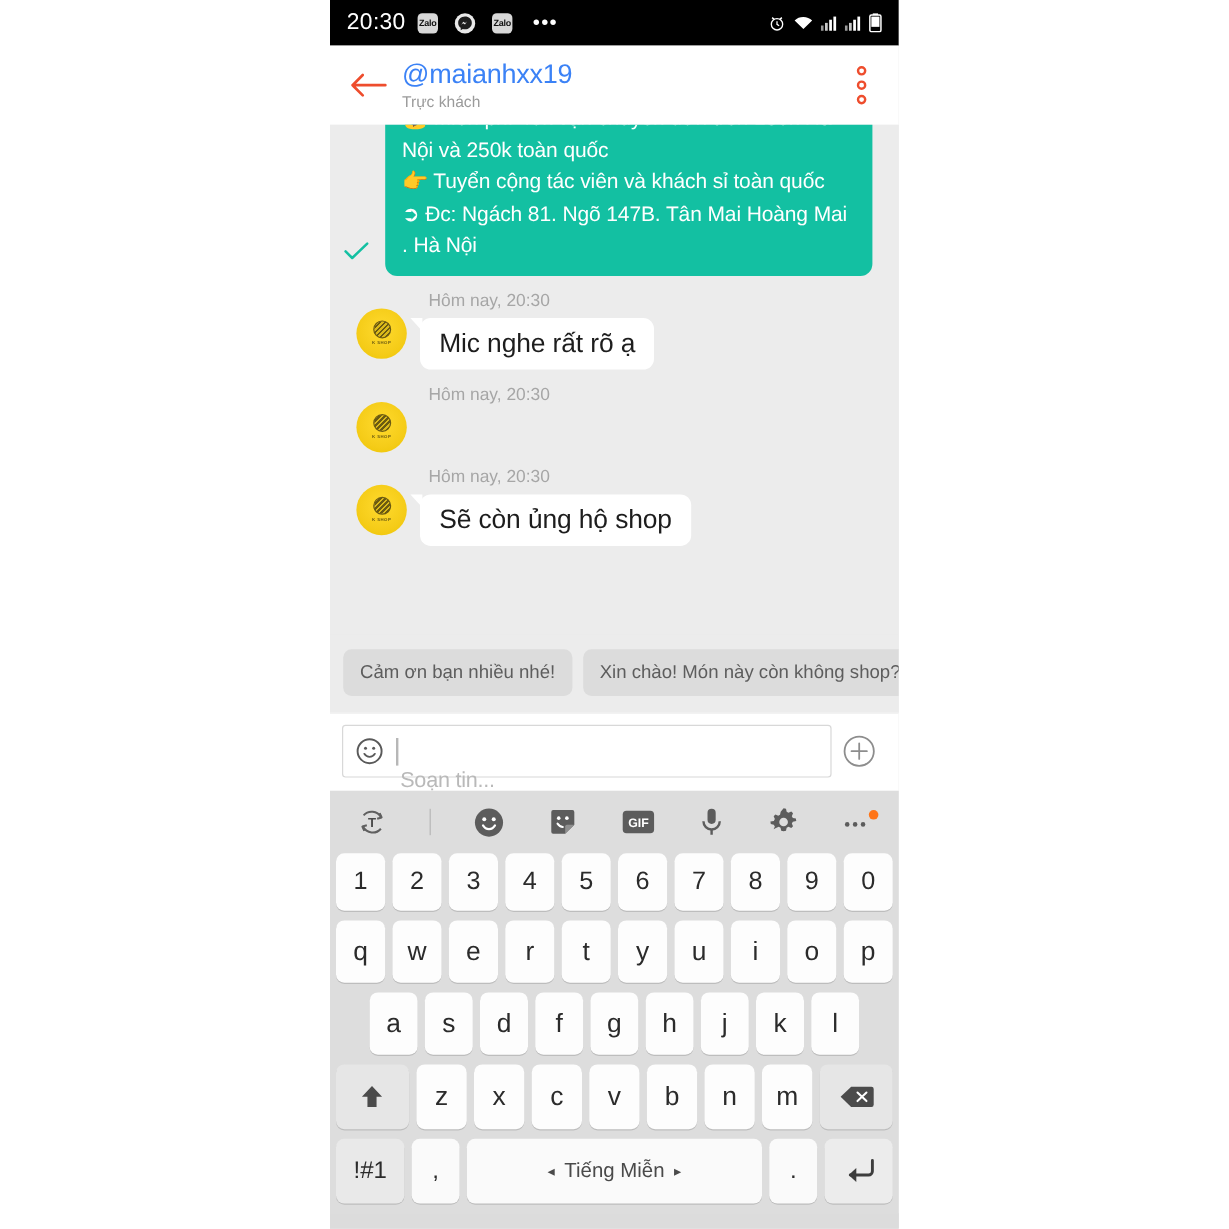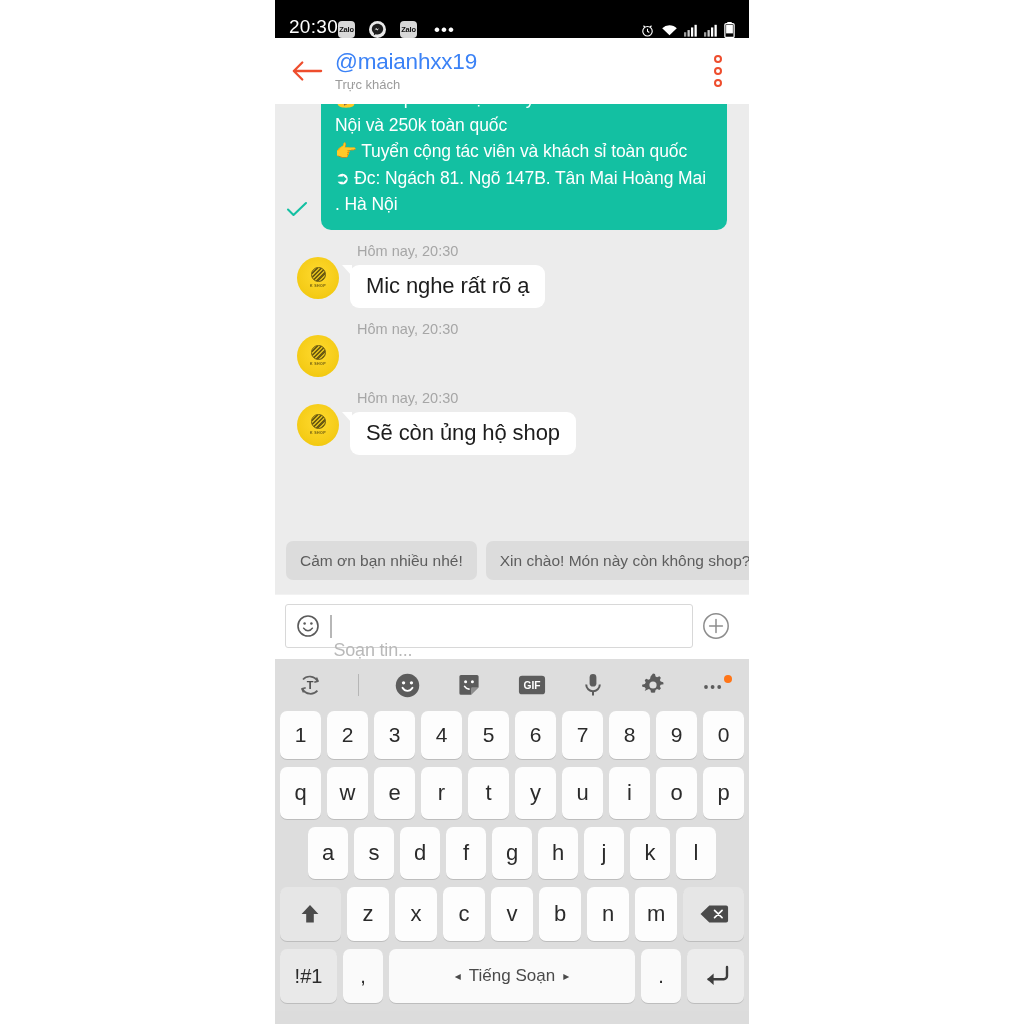--- a/index.html
+++ b/index.html
@@ -9,25 +9,25 @@
   #canvas { position:relative; width:1024px; height:1024px; background:#ffffff; }
 
   
   #phone {
     position:absolute; left:275px; top:0; width:474px; height:1024px;
     background:#ececec; overflow:hidden;
   }
 
   
   .statusbar {
-    height:38px; background:#000; display:flex; align-items:flex-end;
+    height:38px; background:#000; display:flex; align-items:center;
     padding:0 14px; color:#fff;
   }
   .sb-time { font-size:19px; font-weight:400; letter-spacing:.3px; }
-  .sb-left-icons { display:flex; align-items:center; gap:14px; }
+  .sb-left-icons { display:flex; align-items:center; gap:14px; margin-left:10px; }
   .sb-badge {
     width:17px; height:17px; border-radius:4px; background:#d8d8d8; color:#111;
     font-size:7.5px; font-weight:bold; display:flex; align-items:center;
     justify-content:center; letter-spacing:-.2px;
   }
   .sb-badge.msgr { border-radius:50%; background:#e9e9e9; }
   .sb-dots { font-size:17px; line-height:8px; letter-spacing:1px; margin-left:3px; color:#fff; }
   .sb-right { margin-left:auto; display:flex; align-items:center; gap:6px; }
   .sb-right svg { display:block; }
 
@@ -423,21 +423,21 @@
                 <path d="M16.6 7.2l8 7.6M24.6 7.2l-8 7.6" stroke="#fff" stroke-width="1.8" stroke-linecap="round"></path>
               </svg>
           </div>
         </div>
 
         <div class="kb-row bottom">
           <div class="key sym">!#1</div>
           <div class="key punct">,</div>
           <div class="key space">
             <span style="font-size:12px;margin-right:8px;">◂</span>
-            <span>Tiếng Soạn</span>
+            <span>Tiếng Miễn</span>
             <span style="font-size:12px;margin-left:8px;">▸</span>
           </div>
           <div class="key punct">.</div>
           <div class="key fn" style="flex:1.25 1 0;">
             <svg width="30" height="24" viewBox="0 0 30 24">
                 <path d="M26 3v9a3.2 3.2 0 01-3.2 3.2H7.6" fill="none" stroke="#3d3d3d" stroke-width="2.4" stroke-linecap="round"></path>
                 <path d="M12.6 9.4L6.2 15.2l6.4 5.8z" fill="#3d3d3d"></path>
               </svg>
           </div>
         </div>

